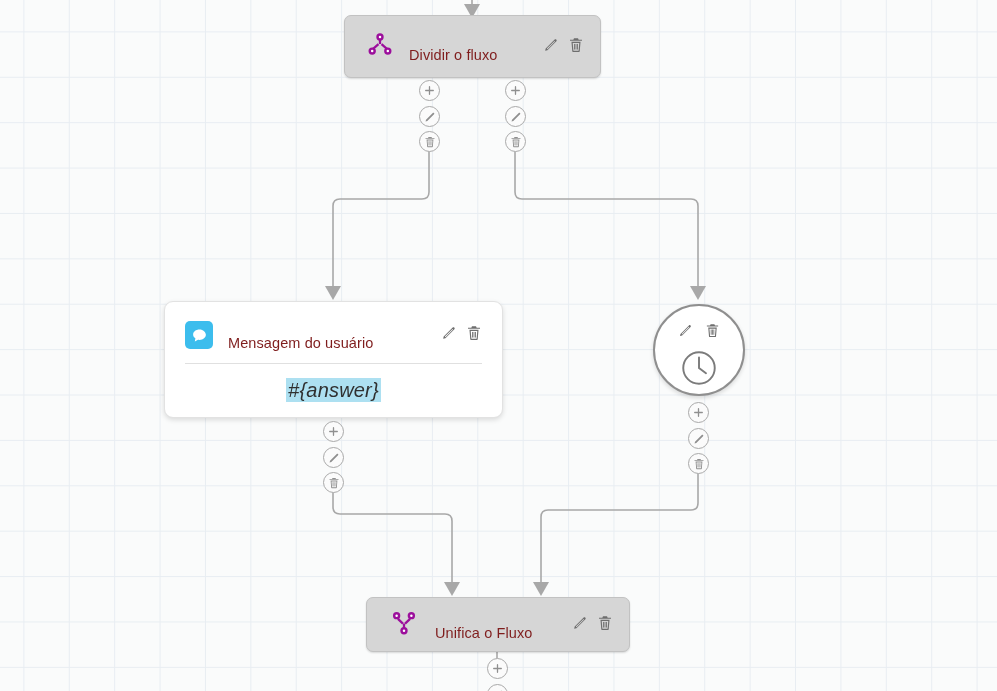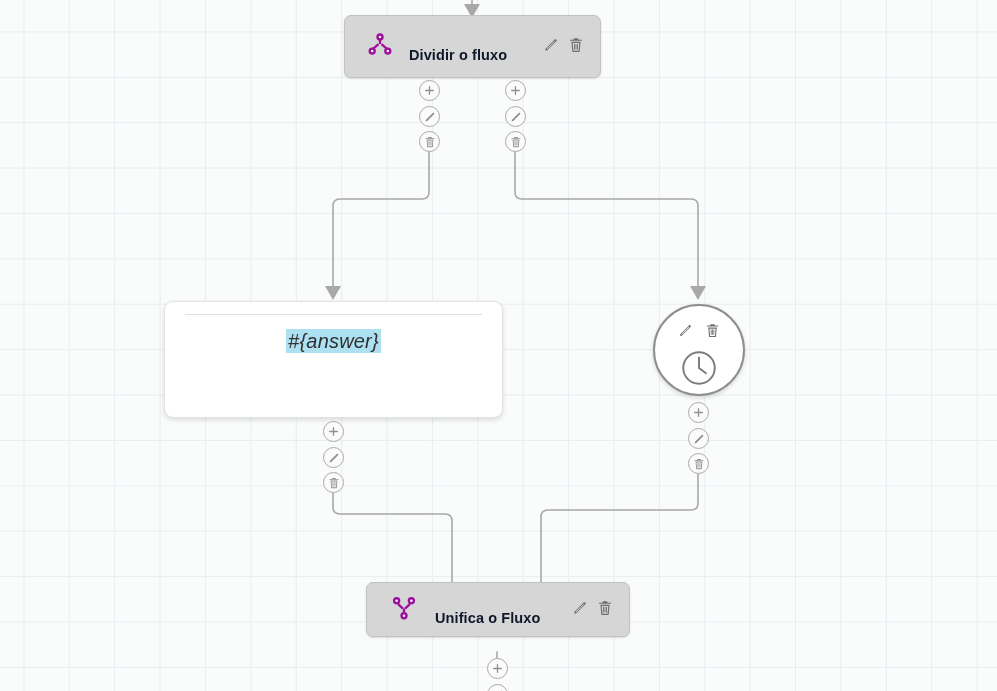--- a/index.html
+++ b/index.html
@@ -34,43 +34,43 @@
     align-items: center;
   }
   .node-card {
     background: #ffffff;
     border: 1px solid #e2e2e2;
     border-radius: 9px;
     box-shadow: 0 2px 5px rgba(0,0,0,.13);
   }
   .node-title {
     font-size: 14.5px;
-    font-weight: bold;
-    color: #0f172a;
+    font-weight: normal;
+    color: #7f1d1d;
     white-space: nowrap;
     letter-spacing: .1px;
     margin-top: 16px;
   }
   .hdr-actions { display: flex; align-items: center; gap: 9px; }
 
   
   .ico-purple { fill: #9c0f9c; }
   .ico-gray   { fill: #6e6e6e; }
 
   
   #node-split {
     left: 344px; top: 15px; width: 257px; height: 63px;
     padding: 0 16px 0 22px;
   }
   #node-split .node-title { margin-left: 16px; }
   #node-split .hdr-actions { margin-left: auto; }
 
   
   #node-merge {
-    left: 366px; top: 582px; width: 264px; height: 55px;
+    left: 366px; top: 597px; width: 264px; height: 55px;
     padding: 0 16px 0 24px;
   }
   #node-merge .node-title { margin-left: 18px; }
   #node-merge .hdr-actions { margin-left: auto; }
 
   
   #node-message { left: 164px; top: 301px; width: 339px; height: 117px; }
   #node-message .card-head {
     display: flex; align-items: center;
     padding: 17px 20px 0 20px;
@@ -245,20 +245,46 @@
           <path d="M5.2,7.2 L18.8,7.2 L17.6,21.4 C17.55,22 17.1,22.4 16.5,22.4 L7.5,22.4 C6.9,22.4 6.45,22 6.4,21.4 Z M7.1,9 L8.1,20.6 L15.9,20.6 L16.9,9 Z"></path>
           <rect x="9.2" y="10.4" width="1.3" height="8.4"></rect>
           <rect x="11.35" y="10.4" width="1.3" height="8.4"></rect>
           <rect x="13.5" y="10.4" width="1.3" height="8.4"></rect>
         </g>
       </svg>
     </div>
   </div>
 
   <div class="node node-card" id="node-message">
+    <div class="card-head">
+      <span class="msg-badge">
+        <svg width="17" height="17" viewBox="0 0 24 24">
+          <path fill="#ffffff" d="M12,3.4 C6.9,3.4 3,6.6 3,10.5 C3,12.7 4.2,14.7 6.2,16 L5.4,20.3 L9.9,18 C10.6,18.1 11.3,18.2 12,18.2 C17.1,18.2 21,15 21,11.1 C21,7.2 17.1,3.4 12,3.4 Z"></path>
+        </svg>
+      </span>
+      <span class="node-title">Mensagem do usuário</span>
+      <span class="hdr-actions">
+        <span title="Editar">
+          <svg width="16" height="16" viewBox="0 0 24 24">
+            <path class="ico-gray" d="M3.2,20.8 L6.6,20 L20.1,6.5 C20.8,5.8 20.8,4.8 20.1,4.1 L19.9,3.9 C19.2,3.2 18.2,3.2 17.5,3.9 L4,17.4 Z M17.3,5.9 L18.1,6.7 L6.6,18.2 L5.8,17.4 Z"></path>
+          </svg>
+        </span>
+        <span title="Excluir">
+          <svg width="16" height="16" viewBox="0 0 24 24">
+            <g class="ico-gray">
+              <path d="M9,2 L15,2 L16,4 L21,4 L21,5.6 L3,5.6 L3,4 L8,4 Z"></path>
+              <path d="M5.2,7.2 L18.8,7.2 L17.6,21.4 C17.55,22 17.1,22.4 16.5,22.4 L7.5,22.4 C6.9,22.4 6.45,22 6.4,21.4 Z M7.1,9 L8.1,20.6 L15.9,20.6 L16.9,9 Z"></path>
+              <rect x="9.2" y="10.4" width="1.3" height="8.4"></rect>
+              <rect x="11.35" y="10.4" width="1.3" height="8.4"></rect>
+              <rect x="13.5" y="10.4" width="1.3" height="8.4"></rect>
+            </g>
+          </svg>
+        </span>
+      </span>
+    </div>
     <div class="card-divider"></div>
     <div class="card-body">
       <span class="token">#{answer}</span>
     </div>
   </div>
 
   <div>
     <div class="handle" style="left:323px; top:421px;">
       <svg width="13" height="13" viewBox="0 0 24 24">
         <g stroke="#8f8f8f" stroke-width="2.4" stroke-linecap="round">

